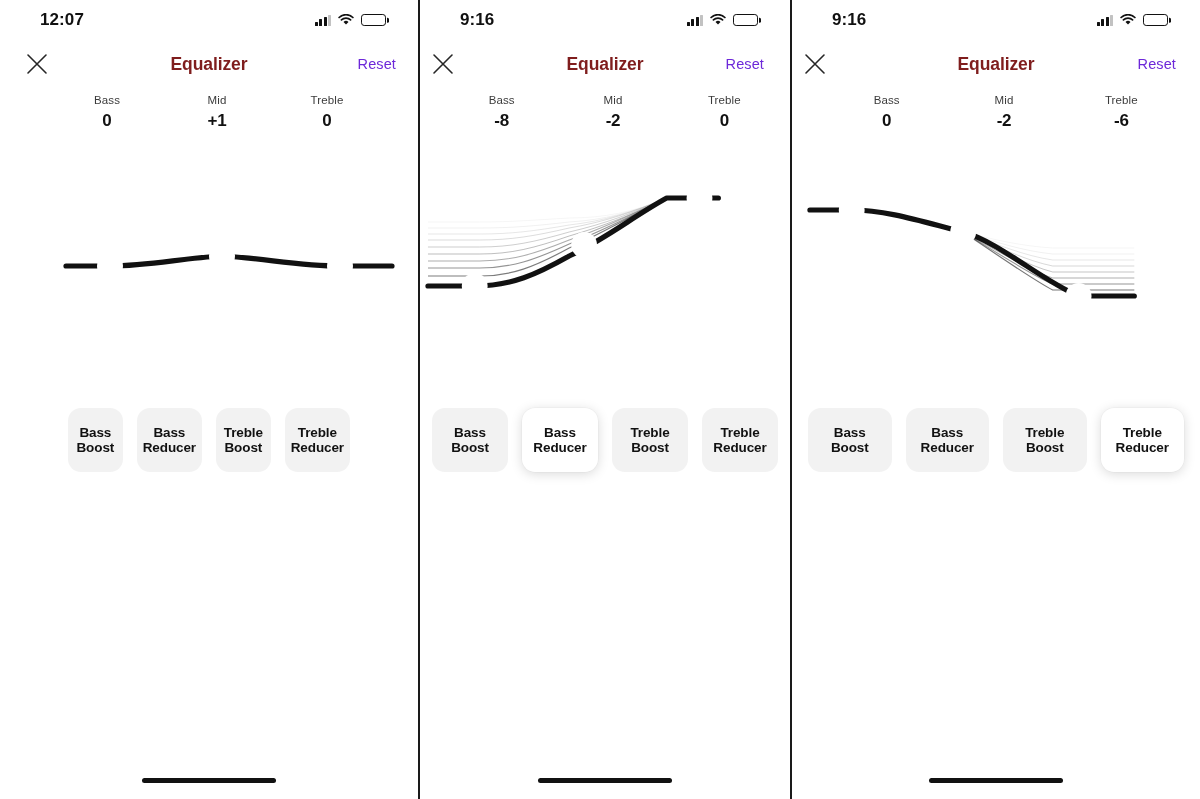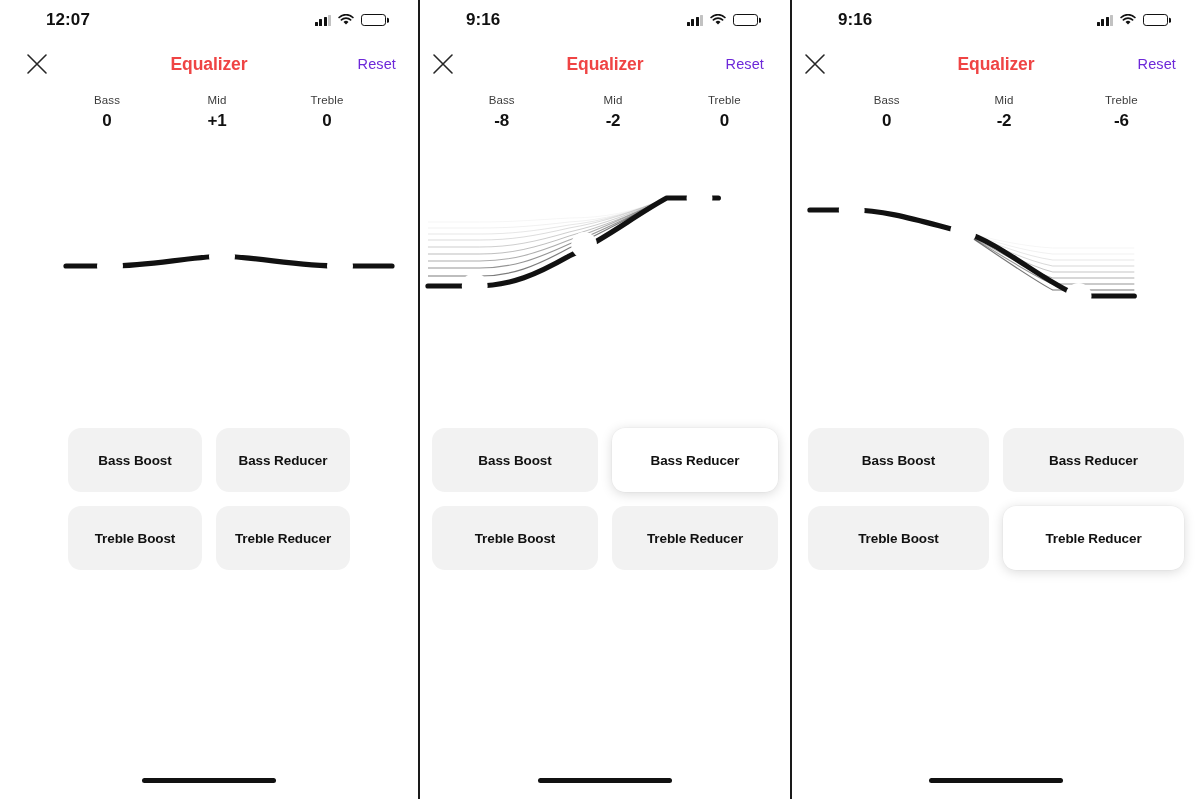--- a/index.html
+++ b/index.html
@@ -31,21 +31,21 @@
     overflow: hidden;
     flex: 0 0 auto;
   }
   .phone.p1 { width: 418px; }
   .phone.p2 { width: 372px; border-left: 2px solid #1a1a1a; }
   .phone.p3 { width: 410px; border-left: 2px solid #1a1a1a; }
 
   
   .statusbar {
     position: absolute;
-    top: 0; left: 14px; right: 0;
+    top: 0; left: 8px; right: 0;
     height: 40px;
     display: flex;
     align-items: center;
     justify-content: space-between;
     padding: 0 32px;
     box-sizing: border-box;
   }
   .status-time {
     font-size: 17px;
     font-weight: 700;
@@ -118,21 +118,21 @@
     width: 22px;
     height: 22px;
     cursor: pointer;
   }
   .close-btn svg { display: block; }
   .nav-title {
     width: 100%;
     text-align: center;
     font-size: 17.5px;
     font-weight: 700;
-    color: #ef4444;
+    color: #7f1d1d;
     letter-spacing: -0.1px;
   }
   .reset-btn {
     position: absolute;
     right: 22px;
     top: 50%;
     transform: translateY(-50%);
     font-size: 14.5px;
     font-weight: 400;
     color: #6d28d9;
@@ -174,23 +174,23 @@
     top: 170px;
     left: 0; right: 0;
     height: 215px;
   }
   .eq-area svg { display: block; width: 100%; height: 100%; }
 
   
   .presets {
     position: absolute;
     left: 0; right: 0;
-    top: 428px;
+    top: 408px;
     display: grid;
-    grid-template-columns: 1fr 1fr;
+    grid-template-columns: 1fr 1fr 1fr 1fr;
     gap: 14px 14px;
     box-sizing: border-box;
   }
   .preset {
     height: 64px;
     border-radius: 13px;
     background: #f2f2f2;
     display: flex;
     align-items: center;
     justify-content: center;

